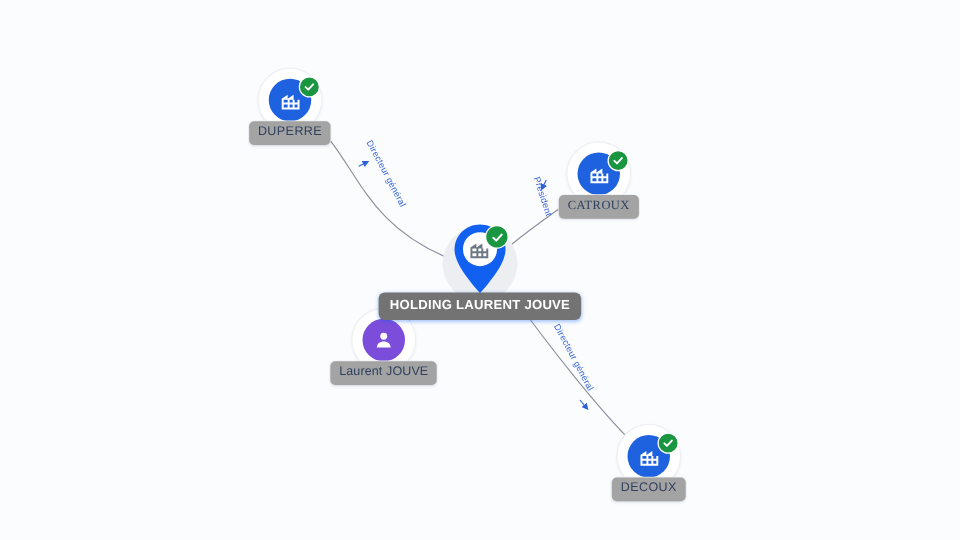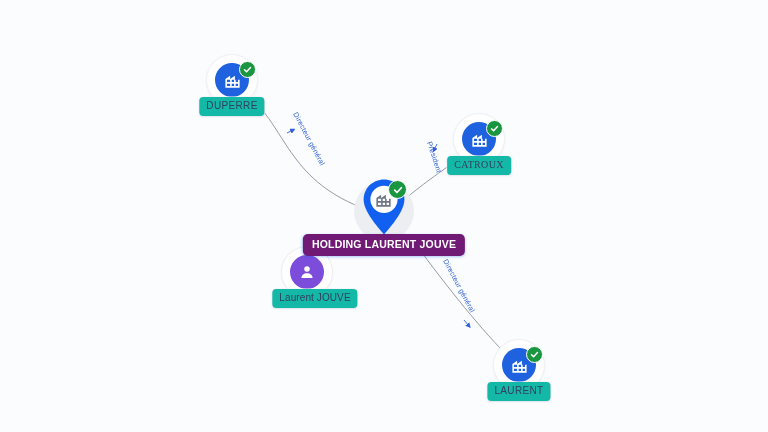--- a/index.html
+++ b/index.html
@@ -125,38 +125,37 @@
   
   .label {
     position: absolute;
     transform: translateX(-50%);
     white-space: nowrap;
     font-size: 10px;
     letter-spacing: 0.35px;
     line-height: 1;
     padding: 4px 7px 5px 7px;
     border-radius: 4px;
-    background: #14b8a6;
+    background: #a3a3a3;
     color: #30405e;
     box-shadow: 0 1px 2px rgba(40,50,80,0.10), 0 0 0 0.6px #f0f1f5;
     cursor: pointer;
   }
   .label.selected {
-    background: #701a75;
+    background: #737373;
     color: #ffffff;
     font-weight: bold;
     font-size: 10.5px;
     letter-spacing: 0.2px;
     padding: 5px 9px 6px 9px;
     border-radius: 5px;
     box-shadow: 0 1px 3px rgba(17,96,239,0.35);
   }
   .label.person-label {
     letter-spacing: 0.1px;
-    margin-left: 8px;
   }
 
   
   .edge-text {
     font-family: "Liberation Sans", sans-serif;
     font-size: 7.2px;
     fill: #2f5fd9;
     letter-spacing: 0.25px;
   }
 </style>
@@ -233,21 +232,21 @@
         <svg width="19" height="19" viewBox="0 0 24 24" fill="#ffffff">
           <path d="M3 21V10l6-4v4l6-4v5h6v10H3zm2-2h4v-3H5v3zm0-5h4v-3H5v3zm6 5h3v-3h-3v3zm0-5h3v-3h-3v3zm5 5h3v-3h-3v3zm0-5h3v-3h-3v3z"></path>
         </svg>
       </span>
     </div>
     <div class="badge">
       <svg width="9" height="9" viewBox="0 0 24 24" fill="none" stroke="#ffffff" stroke-width="4" stroke-linecap="round" stroke-linejoin="round">
         <path d="M4 12.5 L9.5 18 L20 6.5"></path>
       </svg>
     </div>
-    <div class="label" style="left:0px; top:17px;">LAURENT</div>
+    <div class="label" style="left:0px; top:17px;">DECOUX</div>
   </div>
 
   <div class="node" style="left:307px; top:272px;">
     <div class="node-hit"></div>
     <div class="halo"></div>
     <div class="disc person">
       <span>
         <svg width="18" height="18" viewBox="0 0 24 24" fill="#ffffff">
           <circle cx="12" cy="8" r="3.7"></circle>
           <path d="M4.6 20c0-4.1 3.3-6.4 7.4-6.4s7.4 2.3 7.4 6.4z"></path>

